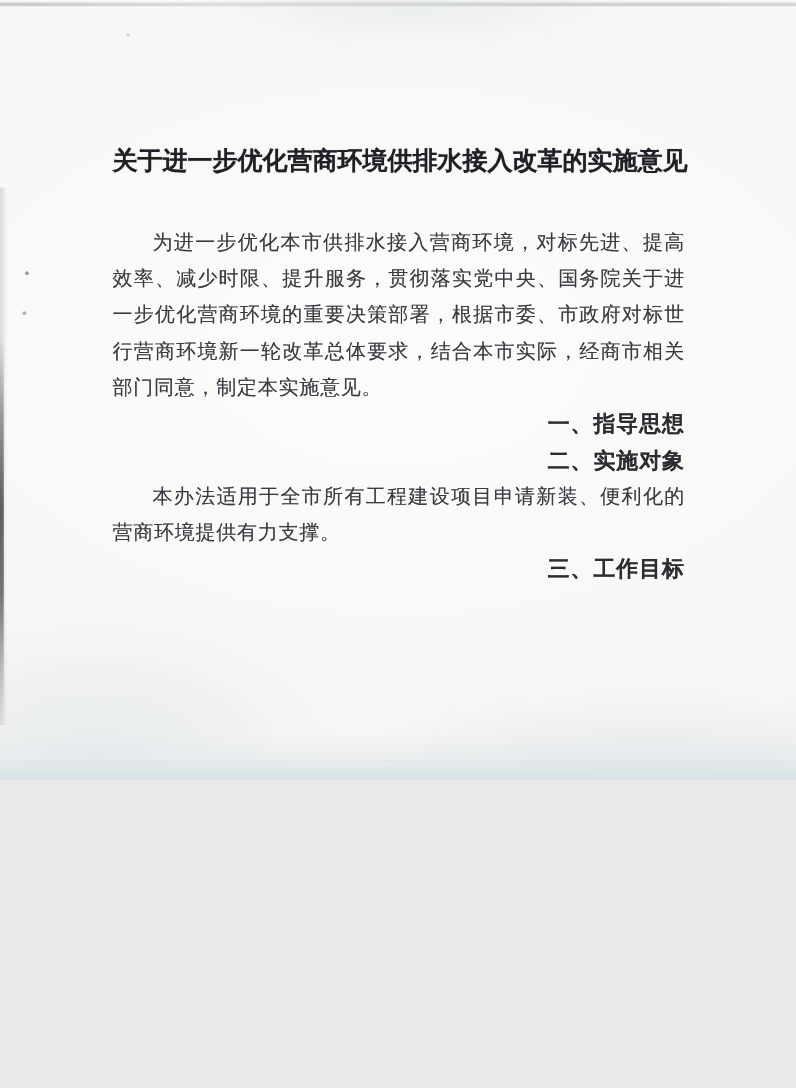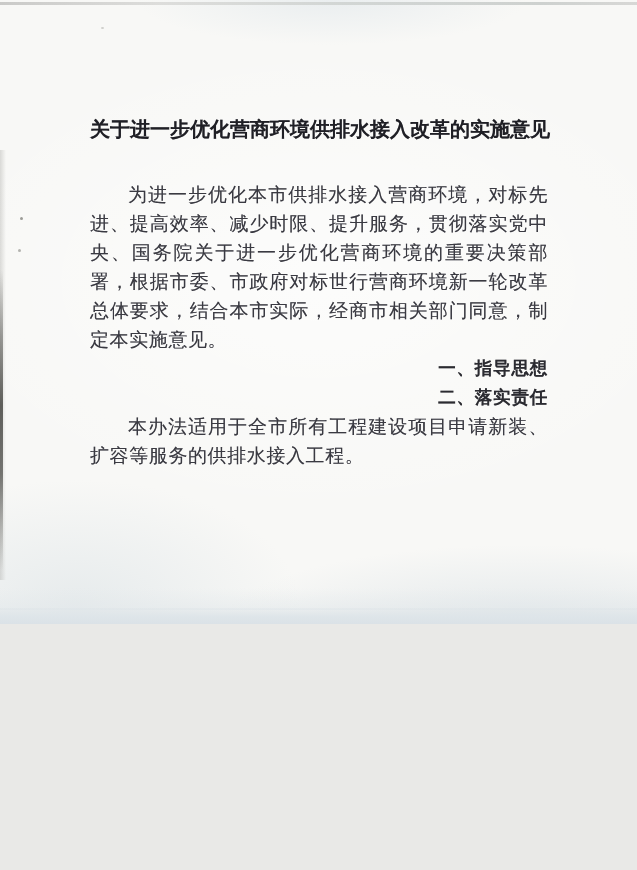--- a/index.html
+++ b/index.html
@@ -72,21 +72,21 @@
     font-size: 20px;
     line-height: 35px;
     letter-spacing: 0px;
     text-align: center;
     color: #1f1f25;
     text-shadow: 0 0 0.6px rgba(40,40,46,0.55);
     white-space: nowrap;
   }
   .para {
     margin: 0;
-    font-size: 19px;
+    font-size: 16px;
     line-height: 29px;
     letter-spacing: 0.6px;
     text-align: justify;
     text-indent: 2em;
     color: #3a3a42;
     text-shadow: 0 0 0.5px rgba(55,55,62,0.45);
   }
   .sec-heading {
     margin: 0;
     padding-left: 37px;
@@ -125,21 +125,22 @@
   <div class="speck speck-3"></div>
 
   <div class="content">
     <h1 class="doc-title">关于进一步优化营商环境供排水接入改革的实施意见</h1>
 
     <p class="para">为进一步优化本市供排水接入营商环境，对标先进、提高效率、减少时限、提升服务，贯彻落实党中央、国务院关于进一步优化营商环境的重要决策部署，根据市委、市政府对标世行营商环境新一轮改革总体要求，结合本市实际，经商市相关部门同意，制定本实施意见。</p>
 
     <h2 class="sec-heading">一、指导思想</h2>
 
 
-    <h2 class="sec-heading">二、落实责任</h2>
+    <h2 class="sec-heading">二、实施对象</h2>
 
-    <p class="para">本办法适用于全市所有工程建设项目申请新装、扩容等服务的供排水接入工程。</p>
+    <p class="para">本办法适用于全市所有工程建设项目申请新装、便利化的营商环境提供有力支撑。</p>
 
+    <h2 class="sec-heading">三、工作目标</h2>
 
   </div>
 
   <div class="page-number">1</div>
 </div>
 
 </body></html>

